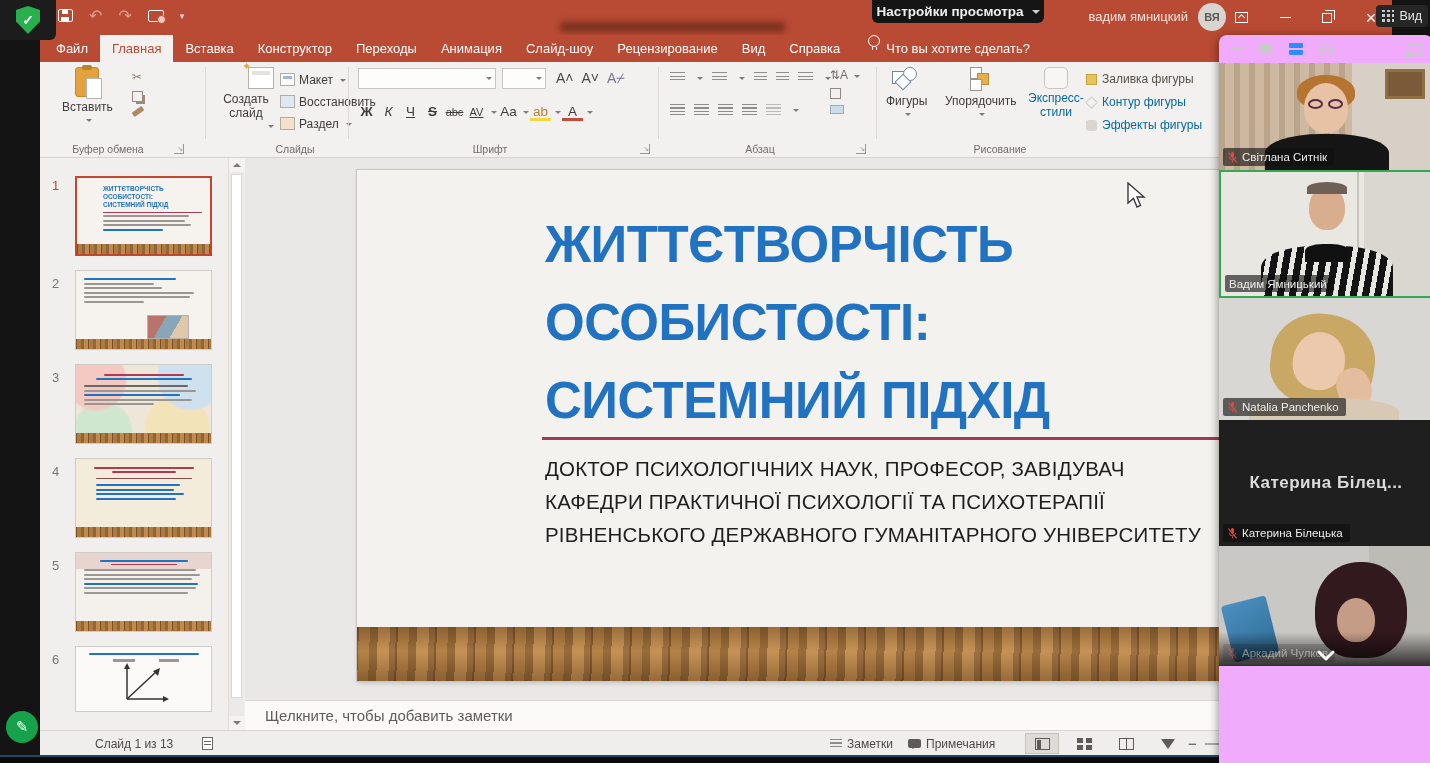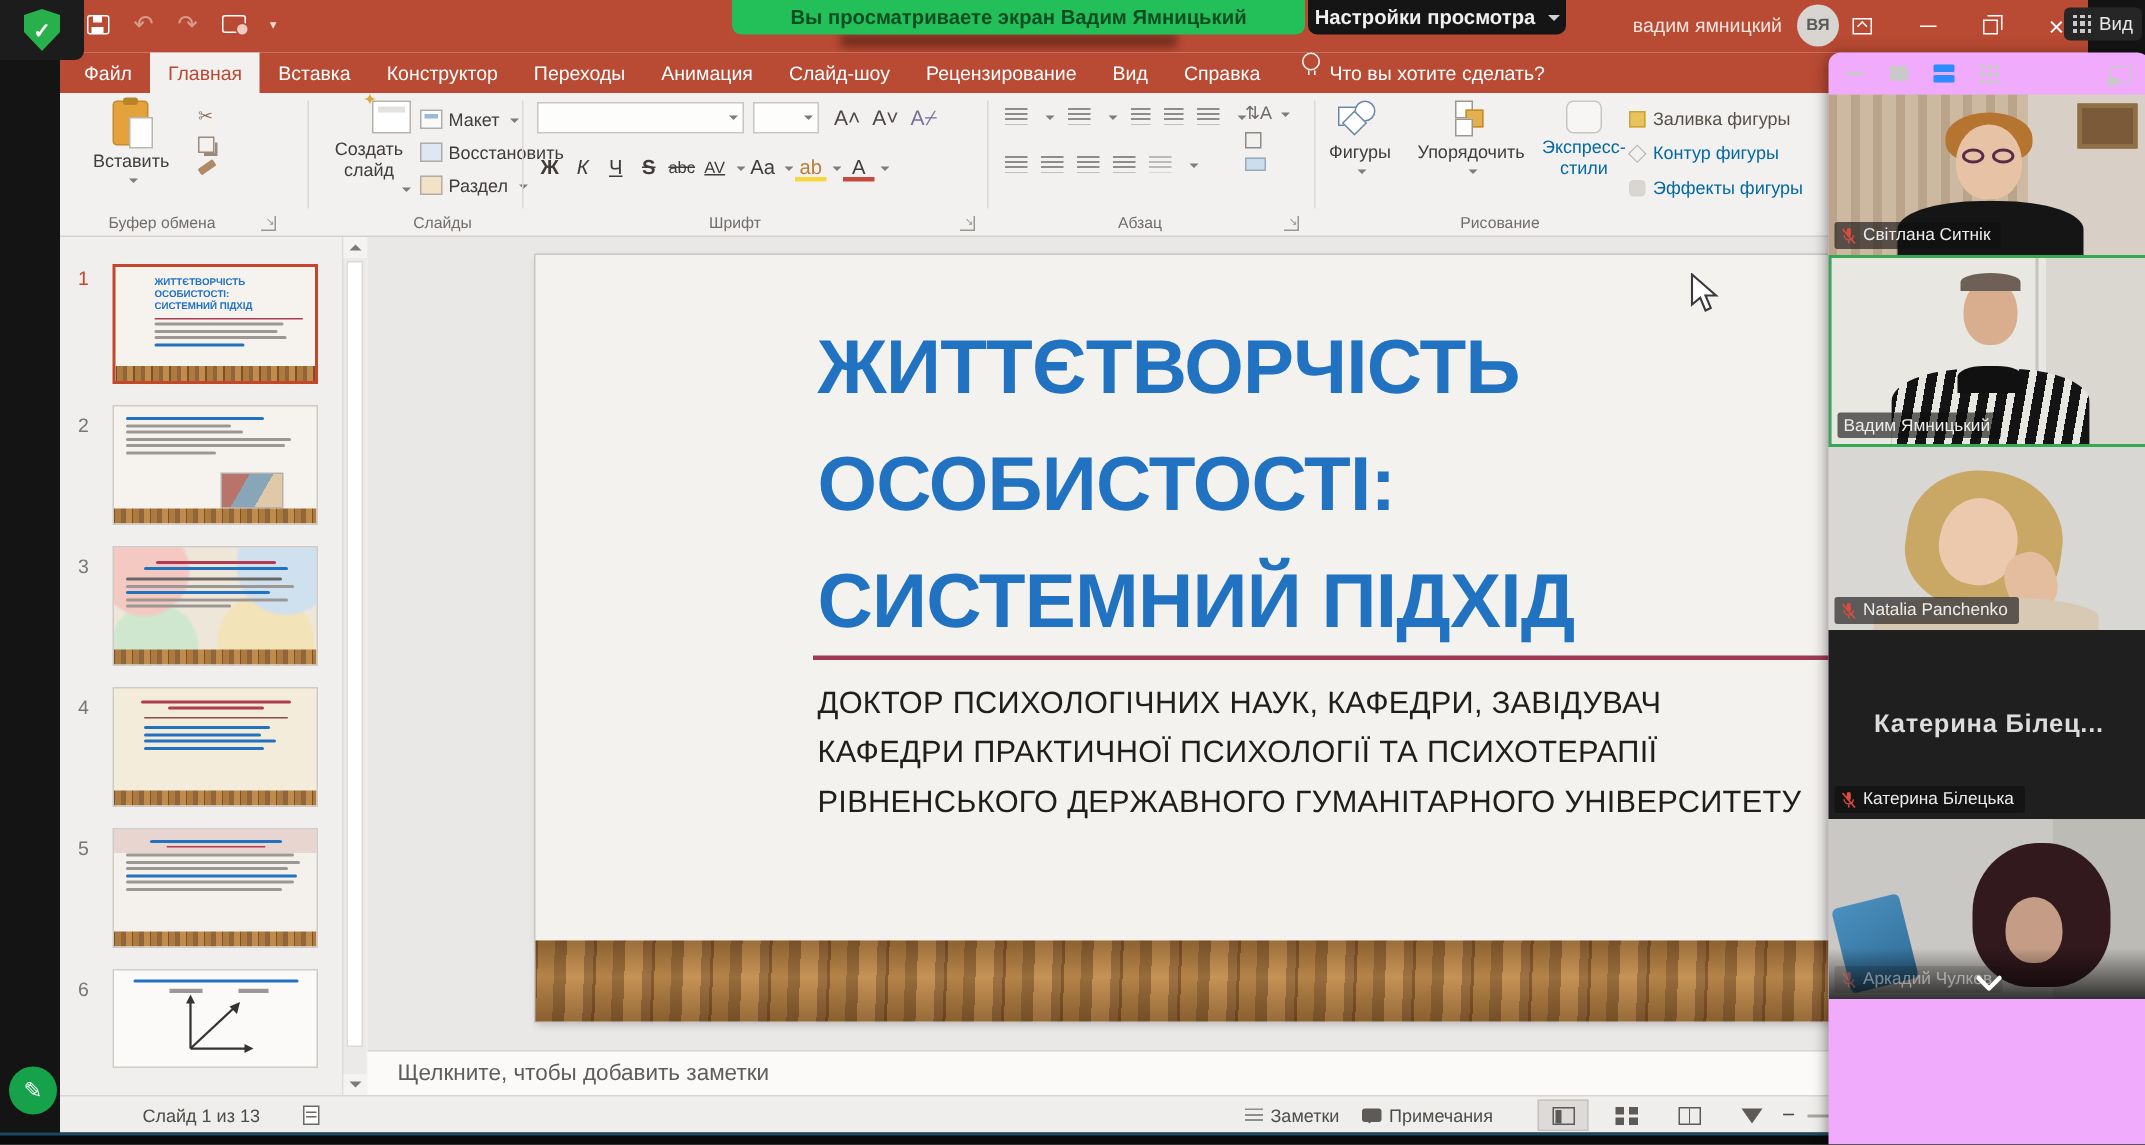--- a/index.html
+++ b/index.html
@@ -395,21 +395,21 @@
 
     <div class="canvas"></div>
     <div class="slide">
       <div class="stitle">
         <div>ЖИТТЄТВОРЧІСТЬ</div>
         <div>ОСОБИСТОСТІ:</div>
         <div>СИСТЕМНИЙ ПІДХІД</div>
       </div>
       <div class="sline"></div>
       <div class="ssub">
-        <div>ДОКТОР ПСИХОЛОГІЧНИХ НАУК, КАФЕДРИ, ЗАВІДУВАЧ</div>
+        <div>ДОКТОР ПСИХОЛОГІЧНИХ НАУК, ПРОФЕСОР, ЗАВІДУВАЧ</div>
         <div>КАФЕДРИ ПРАКТИЧНОЇ ПСИХОЛОГІЇ ТА ПСИХОТЕРАПІЇ</div>
         <div>РІВНЕНСЬКОГО ДЕРЖАВНОГО ГУМАНІТАРНОГО УНІВЕРСИТЕТУ</div>
       </div>
       <div class="swood"></div>
     </div>
 
     <div class="vsb" style="top:158px;height:542px;">
       <div class="sbbtn" style="top:4px;">
           <span class="tu"></span>
         </div>
@@ -484,21 +484,20 @@
       <div class="sitem" style="left:1283px;"></div>
 
       <div class="sitem" style="left:1320px;">68 %</div>
 
       <div class="sitem" style="left:1358px;">
           <span class="fitico"></span>
         </div>
     </div>
   </div>
 
-  <div class="banner">Вы просматриваете экран Вадим Ямницький</div>
   <div class="vset">
       <span>Настройки просмотра</span>
       <span class="wcar"></span>
     </div>
   <div class="viewbtn-zoom">
       <span class="ph-grid" style="width:12px;height:12px;"></span>
       <span>Вид</span>
     </div>
 
   <div class="panel">

